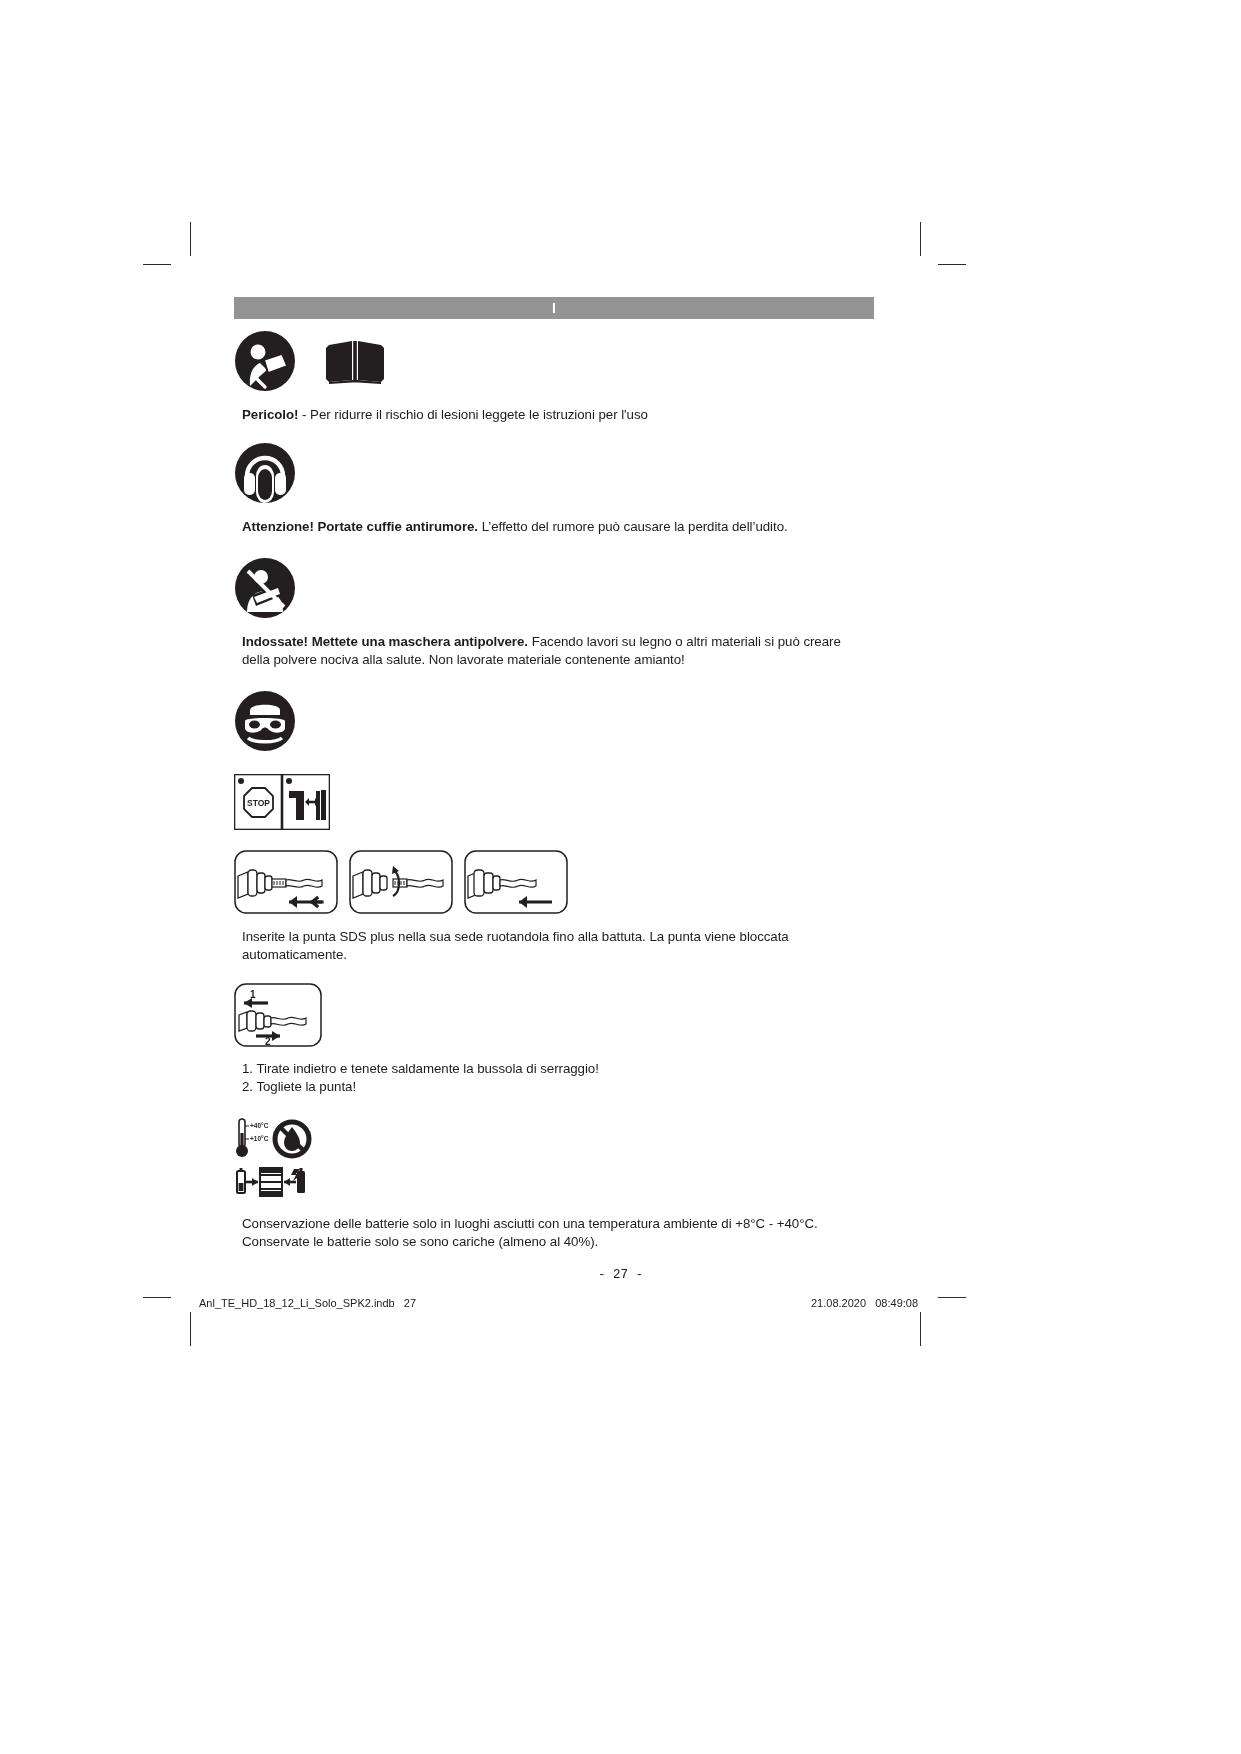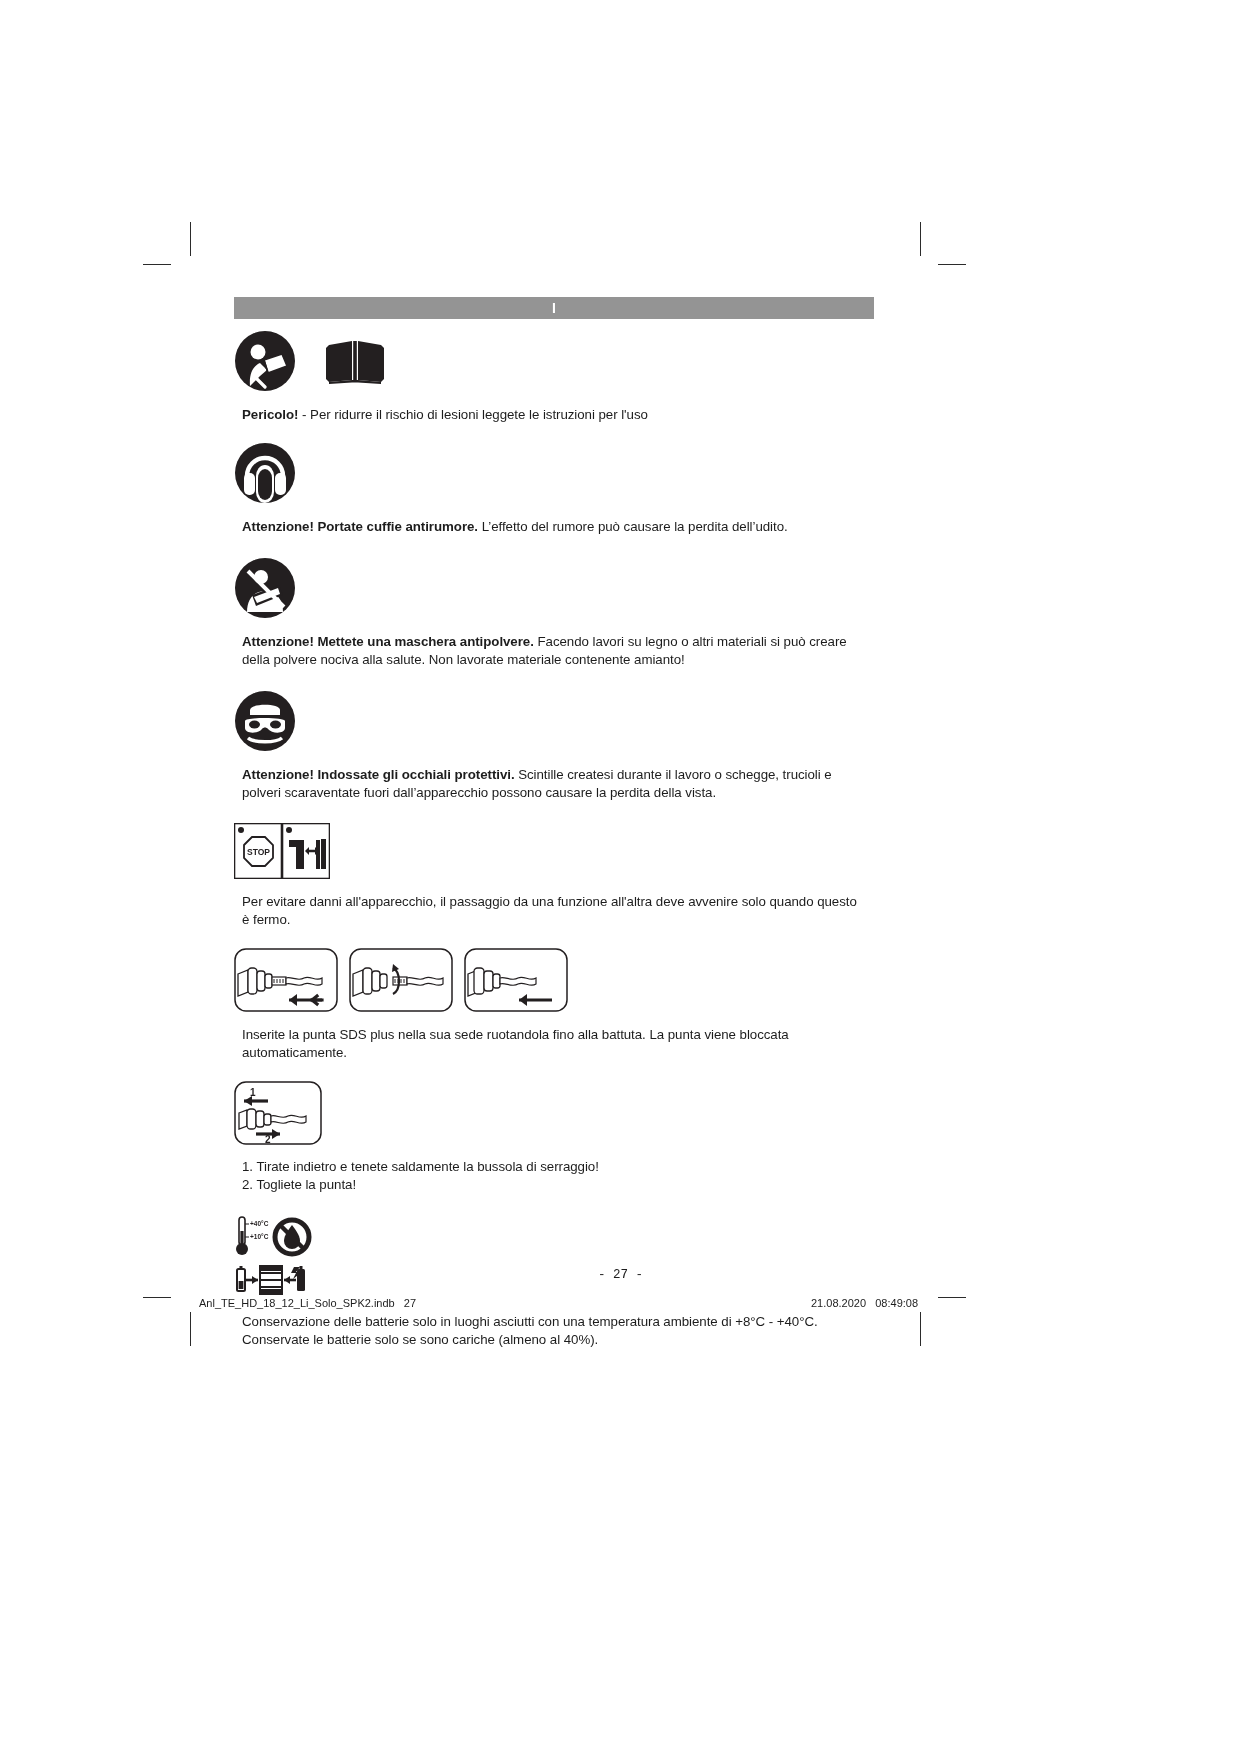--- a/index.html
+++ b/index.html
@@ -173,58 +173,54 @@
         <svg class="circ-icon" width="62" height="62" viewBox="0 0 62 62">
           <circle cx="31" cy="31" r="30" fill="#231f20"></circle>
           <circle cx="27" cy="20" r="7" fill="#fff"></circle>
           <path d="M13 55 C13 42 20 34 31 34 C42 34 49 42 49 55 Z" fill="#fff"></path>
           <path d="M18 38 L45 28 L49 38 L22 49 Z" fill="#231f20"></path>
           <path d="M20 40 L44 31 L46 37 L23 46 Z" fill="#fff"></path>
           <path d="M14 14 L50 50" stroke="#fff" stroke-width="4"></path>
         </svg>
       </div>
       <p class="para" style="margin-top:14px;">
-        <b>Attenzione! Mettete una maschera antipolvere.</b><span> Facendo lavori su legno o altri materiali si può creare della polvere nociva alla salute. Non lavorate materiale contenente amianto!</span>
+        <b>Indossate! Mettete una maschera antipolvere.</b><span> Facendo lavori su legno o altri materiali si può creare della polvere nociva alla salute. Non lavorate materiale contenente amianto!</span>
       </p>
     </div>
 
     <div class="block" style="margin-top:22px;">
       <div class="icon-row">
         <svg class="circ-icon" width="62" height="62" viewBox="0 0 62 62">
           <circle cx="31" cy="31" r="30" fill="#231f20"></circle>
           <path d="M16 20 C16 13 46 13 46 20 L46 25 L16 25 Z" fill="#fff"></path>
           <path d="M11 31 C11 27 51 27 51 31 L51 38 C51 44 38 44 34 39 C32.5 37 29.5 37 28 39 C24 44 11 44 11 38 Z" fill="#fff"></path>
           <ellipse cx="20.5" cy="34.5" rx="5.5" ry="4" fill="#231f20"></ellipse>
           <ellipse cx="41.5" cy="34.5" rx="5.5" ry="4" fill="#231f20"></ellipse>
           <path d="M14 48 C20 53 42 53 48 48" fill="none" stroke="#fff" stroke-width="3.5"></path>
         </svg>
       </div>
-      <p class="para" style="margin-top:14px;">
-        <b>Attenzione! Indossate gli occhiali protettivi.</b><span> Scintille createsi durante il lavoro o schegge, trucioli e polveri scaraventate fuori dall’apparecchio possono causare la perdita della vista.</span>
-      </p>
     </div>
 
     <div class="block" style="margin-top:22px;">
       <div class="icon-row" style="gap:0;">
         <svg class="box-icon" width="48" height="56" viewBox="0 0 48 56">
           <rect x="0.6" y="0.6" width="46.8" height="54.8" fill="#fff" stroke="#231f20" stroke-width="1.4"></rect>
           <circle cx="7" cy="7" r="3" fill="#231f20"></circle>
           <path d="M10 22 L18 14 L31 14 L39 22 L39 35 L31 43 L18 43 L10 35 Z" fill="#fff" stroke="#231f20" stroke-width="1.8"></path>
           <text x="24.5" y="32" font-family="'Liberation Sans',sans-serif" font-size="8.5" font-weight="bold" text-anchor="middle" fill="#231f20">STOP</text>
         </svg>
         <svg class="box-icon" width="48" height="56" viewBox="0 0 48 56">
           <rect x="0.6" y="0.6" width="46.8" height="54.8" fill="#fff" stroke="#231f20" stroke-width="1.4"></rect>
           <circle cx="7" cy="7" r="3" fill="#231f20"></circle>
           <path d="M7 17 L22 17 L22 46 L14 46 L14 24 L7 24 Z" fill="#231f20"></path>
           <path d="M39 16 L44 16 L44 46 L39 46 Z" fill="#231f20"></path>
           <path d="M34 17 L38 17 L38 46 L34 46 Z" fill="#231f20"></path>
           <path d="M23 28 L27 24 L27 26.8 L33 26.8 L33 24 L37 28 L33 32 L33 29.2 L27 29.2 L27 32 Z" fill="#231f20"></path>
         </svg>
       </div>
-      <p class="para" style="margin-top:14px;">Per evitare danni all'apparecchio, il passaggio da una funzione all'altra deve avvenire solo quando questo è fermo.</p>
     </div>
 
     <div class="block" style="margin-top:20px;">
       <div class="icon-row" style="gap:11px;">
         <svg class="box-icon" width="104" height="64" viewBox="0 0 104 64">
           <rect x="1" y="1" width="102" height="62" rx="11" fill="#fff" stroke="#231f20" stroke-width="1.5"></rect>
           <path d="M4 26 L14 22 L14 44 L4 48 Z" fill="#fff" stroke="#231f20" stroke-width="1.3"></path>
           <rect x="14" y="20" width="9" height="26" rx="3.5" fill="#fff" stroke="#231f20" stroke-width="1.3"></rect>
           <rect x="23" y="23" width="8" height="20" rx="3" fill="#fff" stroke="#231f20" stroke-width="1.3"></rect>
           <rect x="31" y="26" width="7" height="14" rx="2.5" fill="#fff" stroke="#231f20" stroke-width="1.3"></rect>

